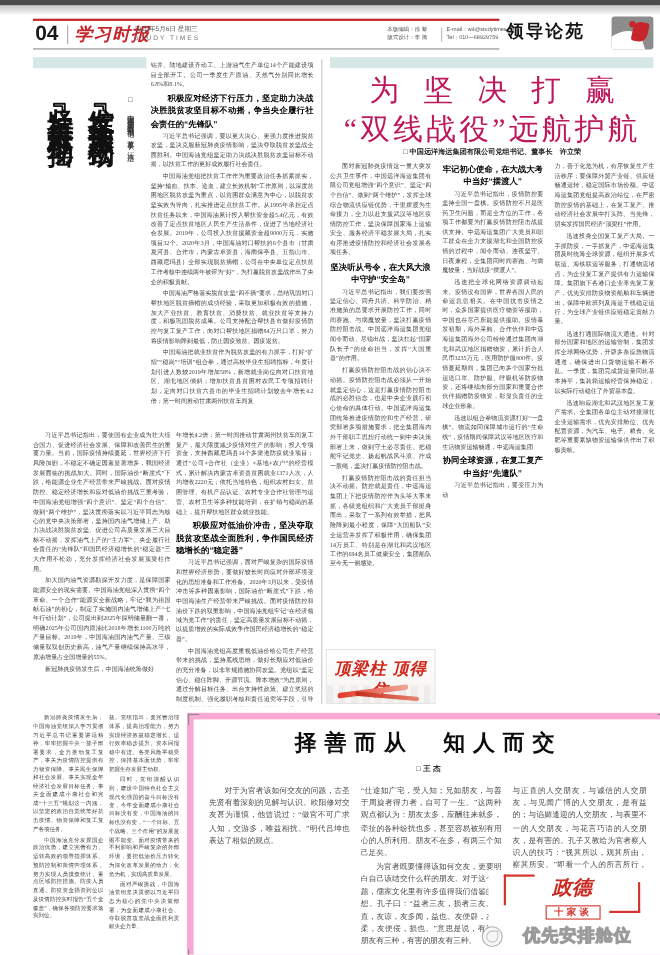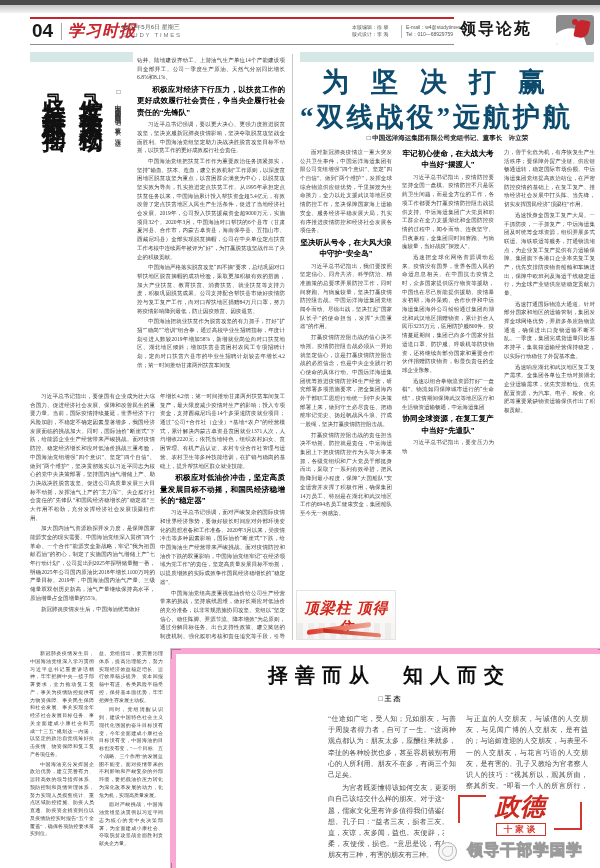--- a/index.html
+++ b/index.html
@@ -44,22 +44,22 @@
       font-size:7.6px;line-height:1.5;margin:5px 2px;text-indent:2em !important;}
   .shc{font-family:"Liberation Sans","DejaVu Sans",sans-serif;font-weight:bold;color:#000;
       font-size:7.6px;line-height:1.5;margin:5px 0;text-align:center;text-indent:0 !important;}
   .narrow{font-size:5px;line-height:1.55;}
   
   .vt{position:absolute;writing-mode:vertical-rl;font-family:"Liberation Serif","DejaVu Serif",serif;
       font-weight:900;color:#111;}
   .vt-big{font-size:24px;letter-spacing:3px;height:312px;}
   .vt-byline{font-size:6.5px;font-weight:normal;color:#333;height:290px;letter-spacing:1px;}
   
-  .mh{position:absolute;left:300px;width:295px;text-align:left;
-      font-family:"Liberation Serif","DejaVu Serif",serif;font-weight:700;color:#0c4a6e;}
+  .mh{position:absolute;left:300px;width:295px;text-align:center;
+      font-family:"Liberation Serif","DejaVu Serif",serif;font-weight:400;color:#be185d;}
   .mh1{top:64px;font-size:27px;letter-spacing:22px;text-indent:22px;}
   .mh2{top:99px;font-size:27px;letter-spacing:3px;}
   .mbyline{position:absolute;left:300px;top:134px;width:295px;text-align:center;
       font-size:6.5px;font-weight:bold;color:#222;}
   
   .banner{position:absolute;left:296px;top:590px;width:98px;height:48px;overflow:hidden;
       background:linear-gradient(#ffffff,#f6f3ef);border:1px solid #e4e4e4;}
   .banner .city{position:absolute;left:0;bottom:0;width:100%;height:16px;opacity:.5;
       background:repeating-linear-gradient(90deg,#e3e3e3 0 6px,#f6f6f6 6px 11px);}
   .banner .txt{position:absolute;left:0;top:8px;width:100%;text-align:center;color:#d2271b;
@@ -80,21 +80,21 @@
   .box-title{position:absolute;left:0;top:8px;width:100%;text-align:center;
       font-family:"Liberation Serif","DejaVu Serif",serif;font-weight:900;color:#0d0d0d;
       font-size:20px;letter-spacing:7px;}
   .box-byline{position:absolute;left:0;top:40px;width:100%;text-align:center;font-size:7px;
       font-weight:bold;color:#333;}
   .kcol{font-size:7px;line-height:1.6;color:#4a4a4a;}
   
   .stamp{position:absolute;left:268px;top:138px;width:152px;height:74px;background:#fff;}
   .st-main{position:absolute;left:36px;top:0px;width:80px;text-align:center;color:#cc2a20;
       font-family:"Liberation Serif","DejaVu Serif",serif;font-weight:900;font-style:italic;
-      font-size:25px;line-height:30px;}
+      font-size:18px;line-height:30px;}
   .st-bl{position:absolute;left:14px;top:3px;width:26px;height:26px;
       border-left:2px solid #d3362c;border-top:2px solid #d3362c;}
   .st-br{position:absolute;right:14px;top:10px;width:26px;height:26px;
       border-right:2px solid #d3362c;border-bottom:2px solid #d3362c;}
   .st-sub{position:absolute;left:52px;top:31px;width:48px;text-align:center;color:#d3362c;
       border:1px solid #d3362c;font-weight:bold;font-size:8.5px;line-height:11px;
       letter-spacing:3px;background:#fff;}
   .st-series{position:absolute;left:10px;top:48px;width:142px;text-align:center;
       font-size:15.5px;font-weight:bold;letter-spacing:1px;color:#ededed;
       -webkit-text-stroke:1px #9b9b9b;text-shadow:0 0 1px #aaa;}
@@ -138,35 +138,35 @@
   <div class="teal" style="left:30px;top:52px;width:103px;"></div>
   <div class="teal" style="left:300px;top:52px;width:294px;"></div>
   <div class="vdivider"></div>
 
   <div class="vt vt-byline" style="left:113px;top:88px;">□ 中国海洋石油集团有限公司党组书记、董事长　汪东进</div>
   <div class="vt vt-big" style="left:75px;top:80px;">发挥『三大作用』不松劲</div>
   <div class="vt vt-big" style="left:38px;top:80px;">坚持『三大目标』不动摇</div>
 
   <div class="tcol" style="left:137px;top:56px;width:148px;height:330px;">
     <p class="noind">钻井、陆地建设齐动工、上游油气生产单位14个产能建设项目全部开工。公司一季度生产原油、天然气分别同比增长6.8%和8.1%。</p>
-    <p class="sh">积极应对经济下行压力，以扶贫工作的更好成效履行社会责任，争当央企履行社会责任的“先锋队”</p>
+    <p class="sh">积极应对经济下行压力，坚定助力决战决胜脱贫攻坚目标不动摇，争当央企履行社会责任的“先锋队”</p>
     <p>习近平总书记强调，要以更大决心、更强力度推进脱贫攻坚，坚决克服新冠肺炎疫情影响，坚决夺取脱贫攻坚战全面胜利。中国海油党组坚定助力决战决胜脱贫攻坚目标不动摇，以扶贫工作的更好成效履行社会责任。</p>
     <p>中国海油党组把扶贫工作作为重要政治任务抓紧抓实，坚持“输血、扶本、造血，建立长效机制”工作原则，以深度贫困地区脱贫攻坚为重点，以贫困群众满意为中心，以脱贫攻坚实效为导向，扎实推进定点扶贫工作。从1995年承担定点扶贫任务以来，中国海油累计投入帮扶资金超5.4亿元，有效改善了定点扶贫地区人民生产生活条件，促进了当地经济社会发展。2019年，公司投入扶贫援藏资金超9000万元，实施项目32个。2020年3月，中国海油对口帮扶的6个县市（甘肃夏河县、合作市，内蒙古卓资县，海南保亭县、五指山市、西藏尼玛县）全部实现脱贫摘帽，公司在中央单位定点扶贫工作考核中连续两年被评为“好”，为打赢脱贫攻坚战作出了央企的积极贡献。</p>
     <p>中国海油严格落实脱贫攻坚“四不摘”要求，总结巩固对口帮扶地区脱贫摘帽的成功经验，采取更加积极有效的措施，加大产业扶贫、教育扶贫、消费扶贫、就业扶贫等支持力度，积极巩固脱贫成果。公司支持配合帮扶县市做好疫情防控与复工复产工作，向对口帮扶地区捐赠84万只口罩，努力将疫情影响降到最低，防止因疫致贫、因疫返贫。</p>
     <p>中国海油把就业扶贫作为脱贫攻坚的有力抓手，打好“扩招”“稳岗”“培训”组合拳，通过高校毕业生招聘指标，年度计划引进人数较2019年增加58%，新增就业岗位向对口扶贫地区、湖北地区倾斜；增加扶贫县贫困村农民工专项招聘计划，定向对口扶贫六县市的毕业生招聘计划较去年增长4.2倍；第一时间推动甘肃两州扶贫车间复</p>
   </div>
 
   <div class="tcol" style="left:30px;top:392px;width:125px;height:250px;">
     <p>习近平总书记指出，要使国有企业成为壮大综合国力、促进经济社会发展、保障和改善民生的重要力量。当前，国际疫情持续蔓延，世界经济下行风险加剧，不稳定不确定因素显著增多，我国经济发展面临的挑战加大。同时，国际油价“断崖式”下跌，给能源企业生产经营带来严峻挑战。面对疫情防控、稳定经济增长和应对低油价挑战三重考验，中国海油党组增强“四个意识”、坚定“四个自信”、做到“两个维护”，坚决贯彻落实以习近平同志为核心的党中央决策部署，坚持国内油气增储上产、助力决战决胜脱贫攻坚、促进公司高质量发展三大目标不动摇，发挥油气上产的“主力军”、央企履行社会责任的“先锋队”和国民经济稳增长的“稳定器”三大作用不松劲，充分发挥经济社会发展顶梁柱作用。</p>
     <p>加大国内油气资源勘探开发力度，是保障国家能源安全的现实需要。中国海油党组深入贯彻“四个革命、一个合作”能源安全新战略，牢记“我为祖国献石油”的初心，制定了实施国内油气增储上产“七年行动计划”，公司提出到2025年探明储量翻一番，明确2025年公司国内原油比2018年增长1100万吨的产量目标。2019年，中国海油国内油气产量、三级储量双双创历史新高，油气产量继续保持高水平，原油增量占全国增量的55%。</p>
     <p>新冠肺炎疫情发生后，中国海油统筹做好</p>
   </div>
   <div class="tcol" style="left:160px;top:392px;width:125px;height:250px;">
     <p class="noind">年增长4.2倍；第一时间推动甘肃两州扶贫车间复工复产，最大限度减少疫情对生产的影响；投入专项资金，支持西藏尼玛县14个多渠道防疫就业项目；通过“公司+合作社（企业）+基地+农户”的经营模式，累计解决内蒙古卓资县贫困就业1371人次，人均增收2220元；依托当地特色，组织农村妇女、贫困管理、有机产品认证、农村专业合作社管理与运营、农村卫生等多种技能培训，在扩销与稳岗的基础上，提升帮扶地区群众就业技能。</p>
-    <p class="sh">积极应对低油价冲击，坚定高质量发展目标不动摇，和国民经济稳增长的“稳定器”</p>
+    <p class="sh">积极应对低油价冲击，坚决夺取脱贫攻坚战全面胜利，争作国民经济稳增长的“稳定器”</p>
     <p>习近平总书记强调，面对严峻复杂的国际疫情和世界经济形势，要做好较长时间应对外部环境变化的思想准备和工作准备。2020年3月以来，受疫情冲击等多种因素影响，国际油价“断崖式”下跌，给中国海油生产经营带来严峻挑战。面对疫情防控和油价下跌的双重影响，中国海油党组牢记“在经济领域为党工作”的责任，坚定高质量发展目标不动摇，以提质增效的实际成效争作国民经济稳增长的“稳定器”。</p>
     <p>中国海油党组高度重视低油价给公司生产经营带来的挑战，坚持底线思维，做好长期应对低油价的充分准备，以非常规措施协同攻坚。党组以“坚定信心、稳住阵脚、开源节流、降本增效”为总原则，通过分解目标任务、出台支持性政策、建立奖惩的制度机制、强化履职考核和责任追究等手段，引导全体干部员工把降本提质增效的责任扛在肩上，向改革要效益，向管理要效益，向安全环保要效益。党组提出，要奋力打赢应对低油价挑战攻坚战</p>
   </div>
 
   <div class="tcol narrow" style="left:30px;top:650px;width:64px;height:214px;">
     <p>新冠肺炎疫情发生后，中国海油党组深入学习贯彻习近平总书记重要讲话精神，牢牢把握中央一揽子部署要求，全力推动复工复产，事关为疫情防控提供有力物资保障、事关民生保障和社会发展、事关实现全年经济社会发展目标任务、事关全面建成小康社会和完成“十三五”规划这一内涵，以坚定的政治自觉统筹好抗击疫情、物资保障和复工复产各项任务。</p>
     <p>中国海油充分发挥国企政治优势，建立完善有力、运转高效的领导指挥体系、预防控制和舆情管理体系，努力实现人员摸查统计、重点区域防控措施、防疫人员直通、防疫资金捐资到位以及疫情防控实时报告“五个全覆盖”，确保各项防控要求落实到位。</p>
   </div>
   <div class="tcol narrow" style="left:99px;top:650px;width:64px;height:214px;">
     <p class="noind">益。党组指出，要完善治理体系，提高治理能力，努力实现经济效益稳定增长、运行效率稳步提升、资本回报稳中有进、各类风险平稳受控，保持基本面优势，牢牢把握生存发展主动权。</p>
@@ -210,32 +210,33 @@
   <div class="box">
     <div class="corner c-tl"></div>
     <div class="corner c-tr"></div>
     <div class="corner c-bl"></div>
     <div class="corner c-br"></div>
 
     <div class="box-title">择善而从　知人而交</div>
     <div class="box-byline">□ 王 杰</div>
 
     <div class="tcol kcol" style="left:14px;top:60px;width:128px;height:148px;">
+      <p>对于为官者该如何交友的问题，古圣先贤有着深刻的见解与认识。欧阳修对交友甚为谨慎，他曾说过：“做官不可广求人知，交游多，唯益相扰。”明代吕坤也表达了相似的观点。</p>
     </div>
     <div class="tcol kcol" style="left:152px;top:60px;width:128px;height:148px;">
       <p class="noind">“仕途如广宅，受人知；兄如朋友，与善于周旋者得力者，自可了一生。”这两种观点都认为：朋友太多，应酬往来就多，牵扯的各种纷扰也多，甚至容易被别有用心的人所利用。朋友不在多，有两三个知己足矣。</p>
       <p>为官者既要懂得该如何交友，更要明白自己该结交什么样的朋友。对于这个问题，儒家文化里有许多值得我们借鉴的思想。孔子曰：“益者三友，损者三友。友直，友谅，友多闻，益也。友便辟，友善柔，友便佞，损也。”意思是说，有益的朋友有三种，有害的朋友有三种。</p>
     </div>
     <div class="tcol kcol" style="left:290px;top:60px;width:122px;height:80px;">
       <p class="noind">与正直的人交朋友，与诚信的人交朋友，与见闻广博的人交朋友，是有益的；与谄媚逢迎的人交朋友，与表里不一的人交朋友，与花言巧语的人交朋友，是有害的。孔子又教给为官者察人识人的技巧：“视其所以，观其所由，察其所安。”即看一个人的所言所行，便可洞察其内心，至少能保证不会出大错。</p>
 
     </div>
 
     <div class="stamp">
       <div class="st-bl"></div>
       <div class="st-br"></div>
       <div class="st-main">政德</div>
       <div class="st-sub">十家谈</div>
       <div class="st-logo"></div>
-      <div class="st-series">领导干部学国学</div>
+      <div class="st-series">优先安排舱位</div>
     </div>
   </div>
 </div>
 
 </body></html>

